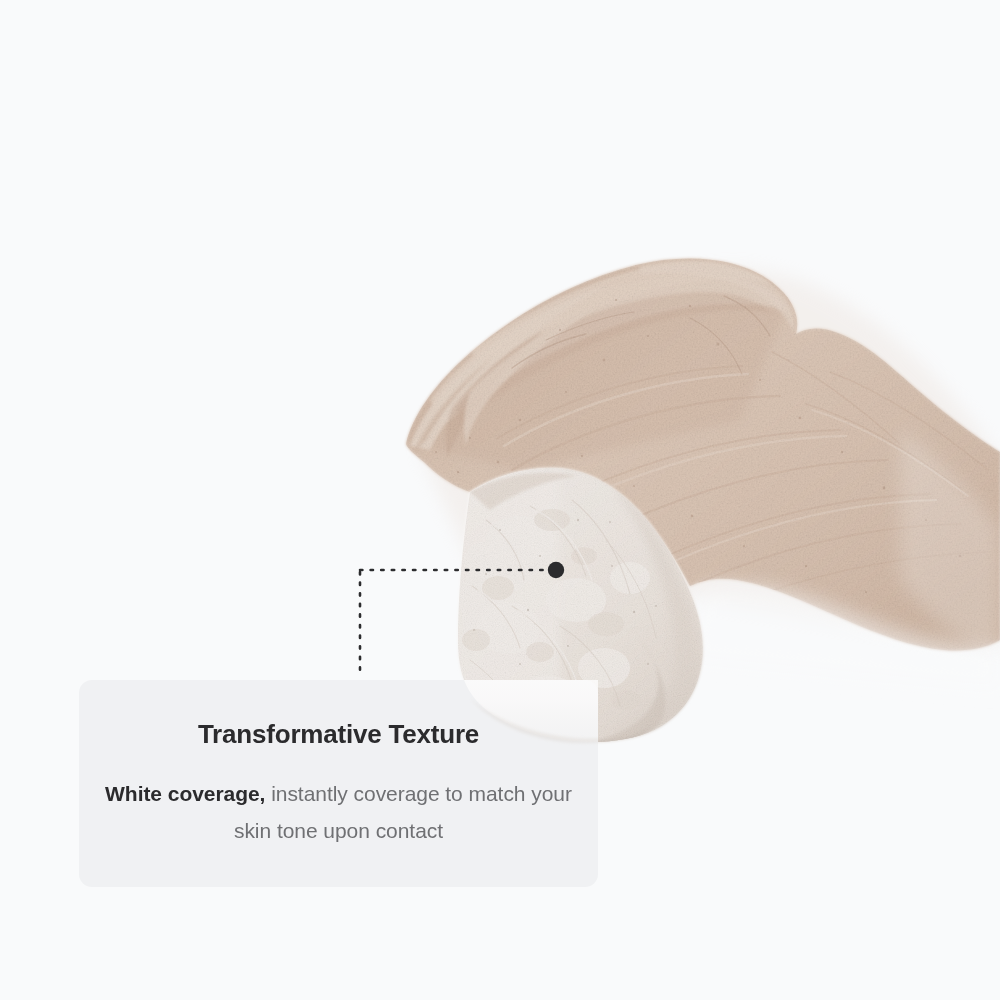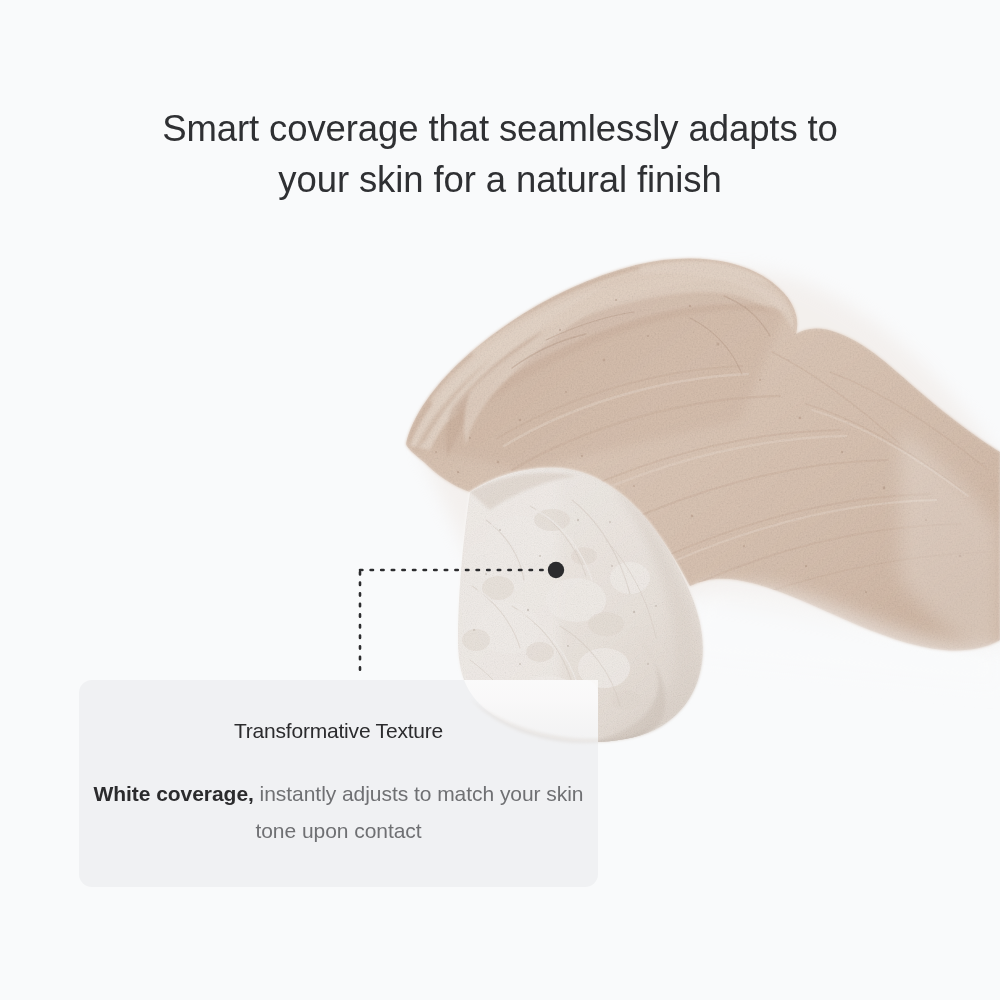--- a/index.html
+++ b/index.html
@@ -62,22 +62,22 @@
     background: #f0f1f3;
     border-radius: 13px;
     box-sizing: border-box;
   }
   #card-title {
     position: absolute;
     left: 0;
     top: 39px;
     width: 519px;
     text-align: center;
-    font-size: 21px;
-    font-weight: 400;
+    font-size: 26px;
+    font-weight: 700;
     letter-spacing: -0.2px;
     color: #2b2b2d;
   }
   #card-body {
     position: absolute;
     left: 12px;
     top: 95px;
     width: 495px;
     text-align: center;
     font-size: 21px;
@@ -99,22 +99,20 @@
     width: 1000px;
     height: 1000px;
     pointer-events: none;
   }
 </style>
 </head>
 <body>
 
 <div id="stage">
 
-  <div id="headline">Smart coverage that seamlessly adapts to
-your skin for a natural finish</div>
 
   <svg id="artwork" viewBox="0 0 1000 1000" xmlns="http://www.w3.org/2000/svg">
     <defs>
 
       <filter id="grain" x="-15%" y="-15%" width="130%" height="130%">
         <feTurbulence type="fractalNoise" baseFrequency="0.62" numOctaves="5" seed="11" result="n"></feTurbulence>
         <feColorMatrix in="n" type="saturate" values="0" result="ng"></feColorMatrix>
         <feComponentTransfer in="ng" result="nc">
           <feFuncA type="linear" slope="0.55" intercept="0"></feFuncA>
         </feComponentTransfer>
@@ -383,21 +381,21 @@
         </g>
 
         <rect x="450" y="460" width="270" height="300" fill="#e6ded7" opacity="0.55" filter="url(#grain2)"></rect>
       </g>
     </g>
   </svg>
 
   <div id="info-card">
     <div id="card-title">Transformative Texture</div>
     <div id="card-body">
-      <span class="lead">White coverage,</span><span> instantly adjusts to match your skin tone upon contact</span>
+      <span class="lead">White coverage,</span><span> instantly coverage to match your skin tone upon contact</span>
     </div>
   </div>
 
   <svg id="blob-over-card" viewBox="0 0 1000 1000" xmlns="http://www.w3.org/2000/svg">
     <defs>
       <clipPath id="clipCardTop">
         <rect x="79" y="680" width="519" height="70" rx="0"></rect>
       </clipPath>
       <linearGradient id="overlapFade" x1="0" y1="0" x2="0" y2="1">
         <stop offset="0%" stop-color="#ffffff" stop-opacity="0.95"></stop>

